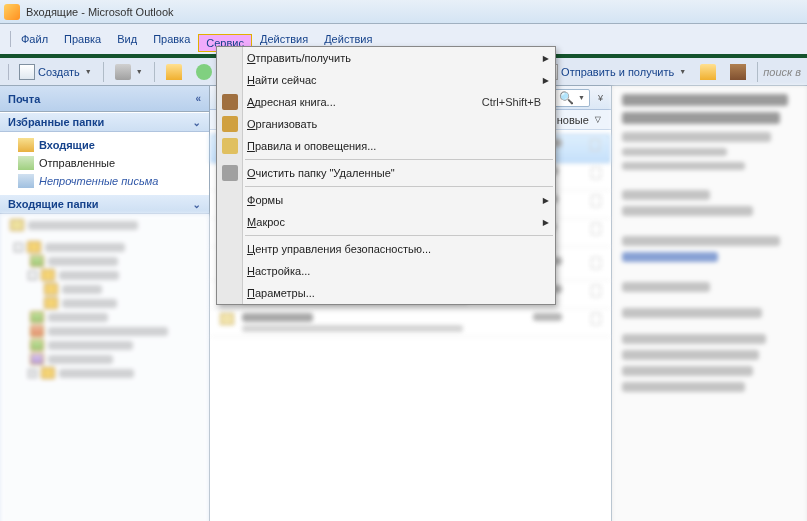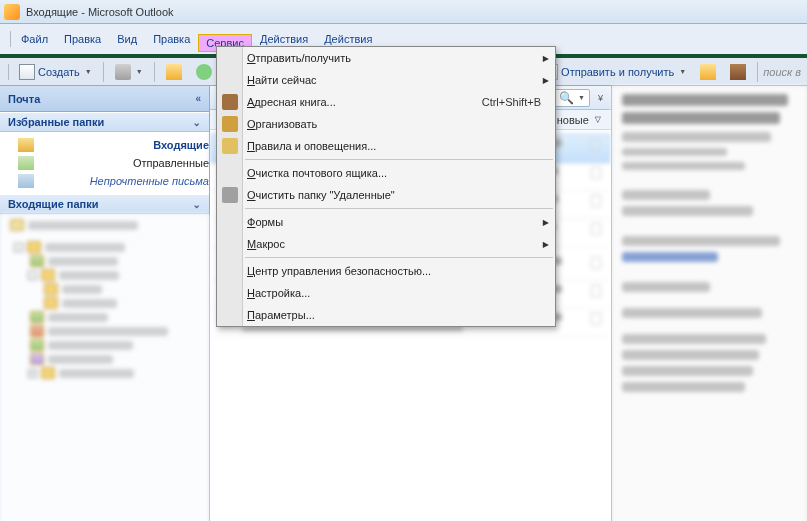--- a/index.html
+++ b/index.html
@@ -19,21 +19,21 @@
 .tb-icon { width: 16px; height: 16px; display: inline-block; }
 .tb-dd { font-size: 7px; color: #555; margin-left: 2px; }
 .tb-sep { width: 1px; height: 20px; background: #b0bcc8; margin: 0 3px; }
 
 .main { display: flex; height: calc(521px - 24px - 22px - 28px); }
 
 .sidebar { width: 210px; background: #e4ecf8; border-right: 1px solid #9ab; display: flex; flex-direction: column; }
 .sb-header { background: linear-gradient(#d0e0f4, #b8d0ec); height: 26px; display: flex; align-items: center; justify-content: space-between; padding: 0 8px; font-weight: bold; font-size: 15px; color: #15428b; border-bottom: 1px solid #9ab; }
 .sb-chev { font-size: 10px; color: #4060a0; }
 .sb-section-hdr { background: linear-gradient(#e0ecfa, #cddff3); height: 20px; display: flex; align-items: center; justify-content: space-between; padding: 0 8px; font-weight: bold; font-size: 11px; color: #15428b; border-top: 1px solid #fff; border-bottom: 1px solid #b0c4de; }
-.sb-item { display: flex; align-items: center; padding: 2px 0 2px 18px; gap: 5px; color: #222; cursor: default; justify-content: space-between; }
+.sb-item { display: flex; align-items: center; padding: 2px 0 2px 18px; gap: 5px; color: #222; cursor: default; }
 .sb-item.bold { font-weight: bold; color: #15428b; }
 .sb-item.italic { font-style: italic; color: #3058a8; }
 .sb-icon { width: 16px; height: 14px; display: inline-block; }
 .sb-body { background: #fff; padding: 4px 0; }
 .sb-tree { background: #fff; flex: 1; padding: 4px 0; filter: blur(2px); opacity: .85; }
 .sb-tree .tr { display: flex; align-items: center; padding: 1px 0 1px 10px; gap: 4px; }
 .sb-tree .sq { width: 9px; height: 9px; border: 1px solid #888; display: inline-block; font-size: 8px; line-height: 7px; text-align: center; color: #555; }
 .sb-tree .fld { width: 14px; height: 12px; background: #f8d060; border: 1px solid #c09030; border-radius: 1px; }
 .sb-tree .fld.g { background: linear-gradient(#c0e090,#90c060); }
 .sb-tree .fld.r { background: linear-gradient(#f0b090,#e08050); }
@@ -354,23 +354,20 @@
       <div class="dd-item">
         <span><span class="u">О</span>рганизовать</span>
         <span class="ico" style="background: rgb(208, 160, 64); border-radius: 2px;"></span>
       </div>
       <div class="dd-item">
         <span><span class="u">П</span>равила и оповещения...</span>
         <span class="ico" style="background: rgb(224, 192, 96); border-radius: 2px;"></span>
       </div>
       <div class="dd-sep"></div>
       <div class="dd-item">
-        <span><span class="u">О</span>чистка почтового ящика...</span>
-      </div>
-      <div class="dd-item">
         <span><span class="u">О</span>чистить папку "Удаленные"</span>
         <span class="ico" style="background: rgb(160, 160, 160); border-radius: 2px;"></span>
       </div>
       <div class="dd-sep"></div>
       <div class="dd-item">
         <span><span class="u">Ф</span>ормы</span>
         <span class="arrow">▶</span>
       </div>
       <div class="dd-item">
         <span><span class="u">М</span>акрос</span>

